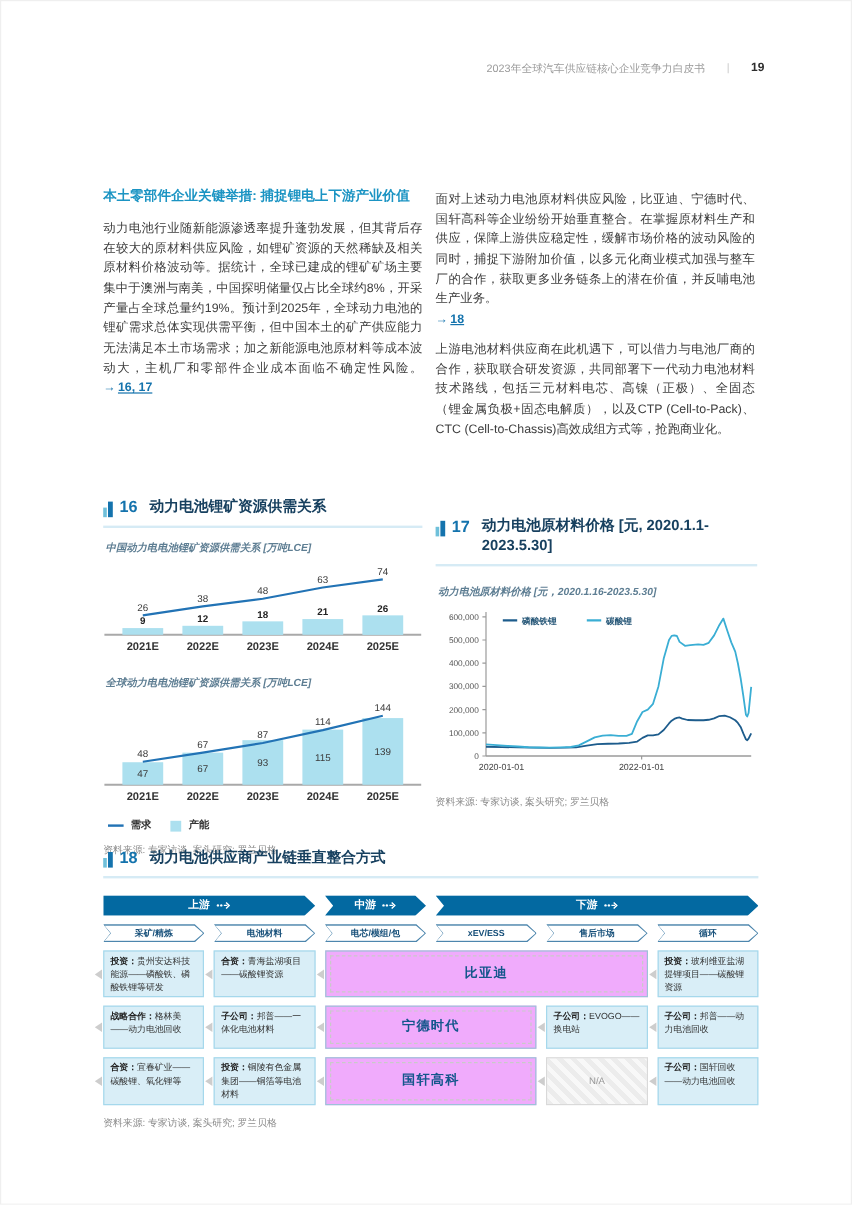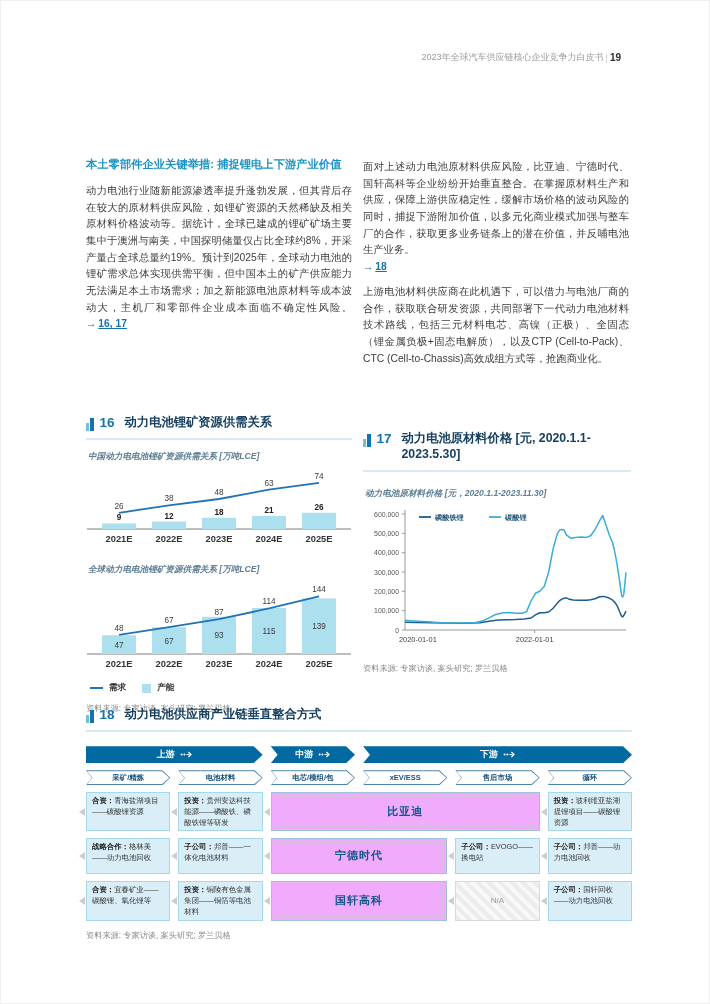--- a/index.html
+++ b/index.html
@@ -1,21 +1,21 @@
 <!DOCTYPE html>
 <html><head>
 <meta charset="utf-8">
 <style>
   html,body{margin:0;padding:0;background:#fff;}
   *{box-sizing:border-box;}
   .page{position:relative;width:710px;height:1004px;background:#fff;border:1px solid #efefef;
         font-family:"Liberation Sans","DejaVu Sans",sans-serif;color:#3c3c3c;overflow:hidden;}
 
   
-  .hdr{position:absolute;top:50px;right:88px;font-size:9px;color:#9b9b9b;display:flex;align-items:center;gap:2px;}
+  .hdr{position:absolute;top:50px;right:72px;font-size:9px;color:#9b9b9b;display:flex;align-items:flex-start;gap:18px;}
   .hdr .sep{color:#c9c9c9;}
   .hdr .pagenum{font-size:10px;font-weight:bold;color:#2e2e2e;}
 
   
   .col{position:absolute;width:266px;}
   .col-left{left:85px;top:155px;}
   .col-right{left:362px;top:158px;}
   h2.lead{margin:0 0 10px 0;font-size:11.3px;line-height:1.5;color:#1b94c3;font-weight:bold;}
   p.body{margin:0 0 12px 0;font-size:10.3px;line-height:1.62;text-align:justify;color:#3c3c3c;}
   .ref{color:#1473ad;font-weight:bold;white-space:nowrap;}
@@ -161,21 +161,21 @@
   <section class="fig fig17">
     <div class="fig-head">
       <span class="figicon">
           <i class="b1"></i>
           <i class="b2"></i>
         </span>
       <span class="fignum">17</span>
       <h3 class="figtitle">动力电池原材料价格 [元, 2020.1.1-2023.5.30]</h3>
     </div>
     <div class="fig-divider"></div>
-    <div class="chart-sub" style="margin-top:16px;">动力电池原材料价格 [元，2020.1.1-2023.11.30]</div>
+    <div class="chart-sub" style="margin-top:16px;">动力电池原材料价格 [元，2020.1.16-2023.5.30]</div>
     <svg id="c17" width="268" height="152">
         <line x1="42" y1="8" x2="42" y2="128" stroke="#9a9a9a" stroke-width="1"></line>
         <line x1="42" y1="128" x2="263" y2="128" stroke="#9a9a9a" stroke-width="1.2"></line>
         <line x1="39" y1="128" x2="42" y2="128" stroke="#9a9a9a" stroke-width="1"></line>
         <text x="36" y="130.5" text-anchor="end" font-size="6.9" fill="#555">0</text>
         <line x1="39" y1="108.66666666666667" x2="42" y2="108.66666666666667" stroke="#9a9a9a" stroke-width="1"></line>
         <text x="36" y="111.2" text-anchor="end" font-size="6.9" fill="#555">100,000</text>
         <line x1="39" y1="89.33333333333334" x2="42" y2="89.33333333333334" stroke="#9a9a9a" stroke-width="1"></line>
         <text x="36" y="91.8" text-anchor="end" font-size="6.9" fill="#555">200,000</text>
         <line x1="39" y1="70" x2="42" y2="70" stroke="#9a9a9a" stroke-width="1"></line>
@@ -248,22 +248,22 @@
         </div>
         <div class="colhead">
           <div class="colhead-in">xEV/ESS</div>
         </div>
         <div class="colhead">
           <div class="colhead-in">售后市场</div>
         </div>
         <div class="colhead">
           <div class="colhead-in">循环</div>
         </div>
+        <div class="vcell cell-info" style="grid-column: span 1;"><b>投资：</b>贵州安达科技能源——磷酸铁、磷酸铁锂等研发</div>
         <div class="vcell cell-info" style="grid-column: span 1;"><b>合资：</b>青海盐湖项目——碳酸锂资源</div>
-        <div class="vcell cell-info" style="grid-column: span 1;"><b>投资：</b>贵州安达科技能源——磷酸铁、磷酸铁锂等研发</div>
         <div class="vcell cell-company" style="grid-column: span 3;">
           <span>比亚迪</span>
         </div>
         <div class="vcell cell-info" style="grid-column: span 1;"><b>投资：</b>玻利维亚盐湖提锂项目——碳酸锂资源</div>
         <div class="vcell cell-info" style="grid-column: span 1;"><b>战略合作：</b>格林美——动力电池回收</div>
         <div class="vcell cell-info" style="grid-column: span 1;"><b>子公司：</b>邦普——一体化电池材料</div>
         <div class="vcell cell-company" style="grid-column: span 2;">
           <span>宁德时代</span>
         </div>
         <div class="vcell cell-info" style="grid-column: span 1;"><b>子公司：</b>EVOGO——换电站</div>

